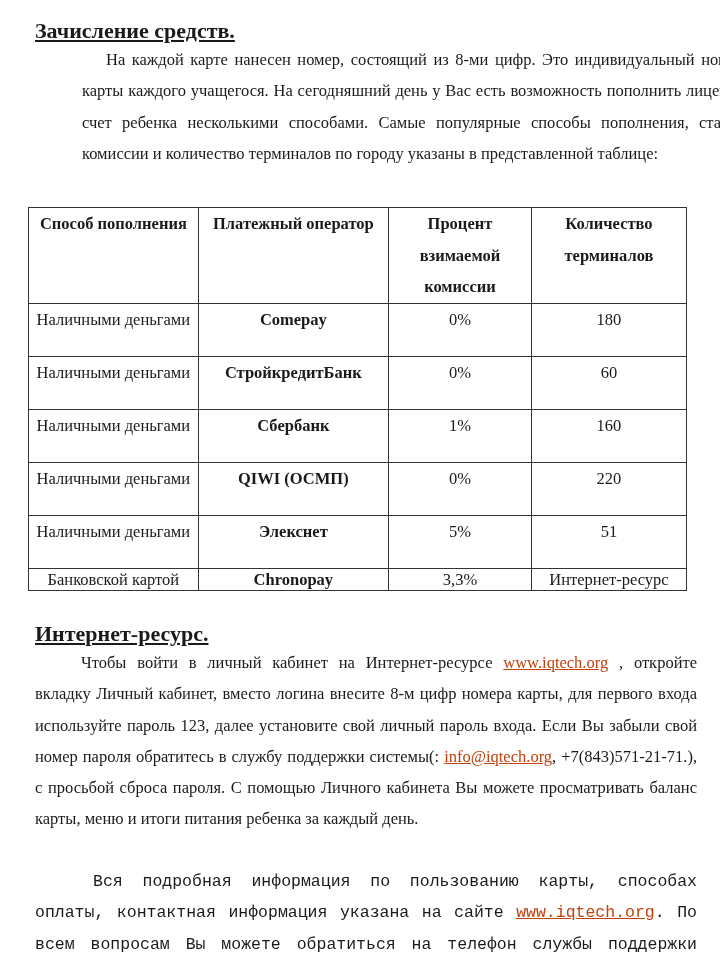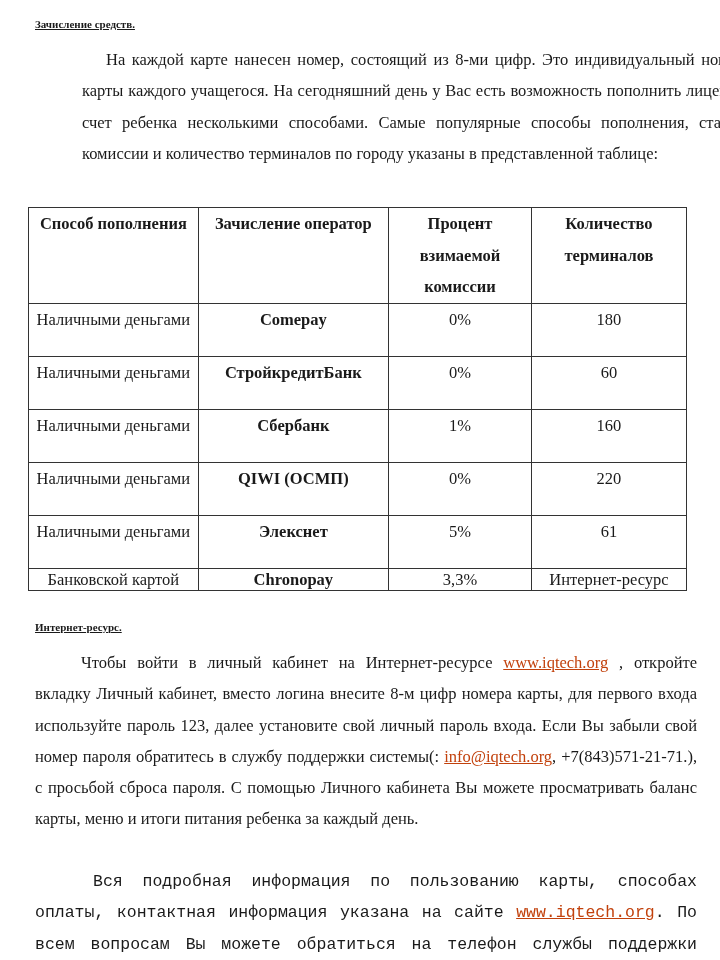--- a/index.html
+++ b/index.html
@@ -3,21 +3,21 @@
 <meta charset="utf-8">
 <style>
   html, body { margin: 0; padding: 0; background: #ffffff; }
   body {
     width: 720px; height: 960px; position: relative; overflow: hidden;
     font-family: "Liberation Serif", serif; color: #1a1a1a;
     font-size: 16.5px;
   }
   .heading {
     position: absolute; left: 35px;
-    font-weight: bold; text-decoration: underline; font-size: 11px;
+    font-weight: bold; text-decoration: underline; font-size: 22px;
   }
   .para {
     position: absolute; left: 35px; width: 662px;
     line-height: 31.3px; text-align: justify; text-align-last: left;
     margin: 0;
   }
   a.link { color: #c2410c; text-decoration: underline; }
   table.fees {
     position: absolute; left: 28px; top: 207px;
     border-collapse: collapse; width: 659px;
@@ -37,21 +37,21 @@
 <body>
 
 <div class="heading" style="top:18px;">Зачисление средств.</div>
 
 <p class="para" style="top:44px; text-indent:24px;margin-left:47px;">На каждой карте нанесен номер, состоящий из 8-ми цифр. Это индивидуальный номер карты каждого учащегося. На сегодняшний день у Вас есть возможность пополнить лицевой счет ребенка несколькими способами. Самые популярные способы пополнения, ставка комиссии и количество терминалов по городу указаны в представленной таблице:</p>
 
 <table class="fees">
   <thead>
     <tr>
       <th class="c1">Способ пополнения</th>
-      <th class="c2">Зачисление оператор</th>
+      <th class="c2">Платежный оператор</th>
       <th class="c3">Процент взимаемой комиссии</th>
       <th class="c4">Количество терминалов</th>
     </tr>
   </thead>
   <tbody>
     <tr class="cash">
       <td>Наличными деньгами</td>
       <td class="op">Comepay</td>
       <td>0%</td>
       <td>180</td>
@@ -71,21 +71,21 @@
     <tr class="cash">
       <td>Наличными деньгами</td>
       <td class="op">QIWI (ОСМП)</td>
       <td>0%</td>
       <td>220</td>
     </tr>
     <tr class="cash">
       <td>Наличными деньгами</td>
       <td class="op">Элекснет</td>
       <td>5%</td>
-      <td>61</td>
+      <td>51</td>
     </tr>
     <tr class="last">
       <td>Банковской картой</td>
       <td class="op">Chronopay</td>
       <td>3,3%</td>
       <td>Интернет-ресурс</td>
     </tr>
   </tbody>
 </table>
 

